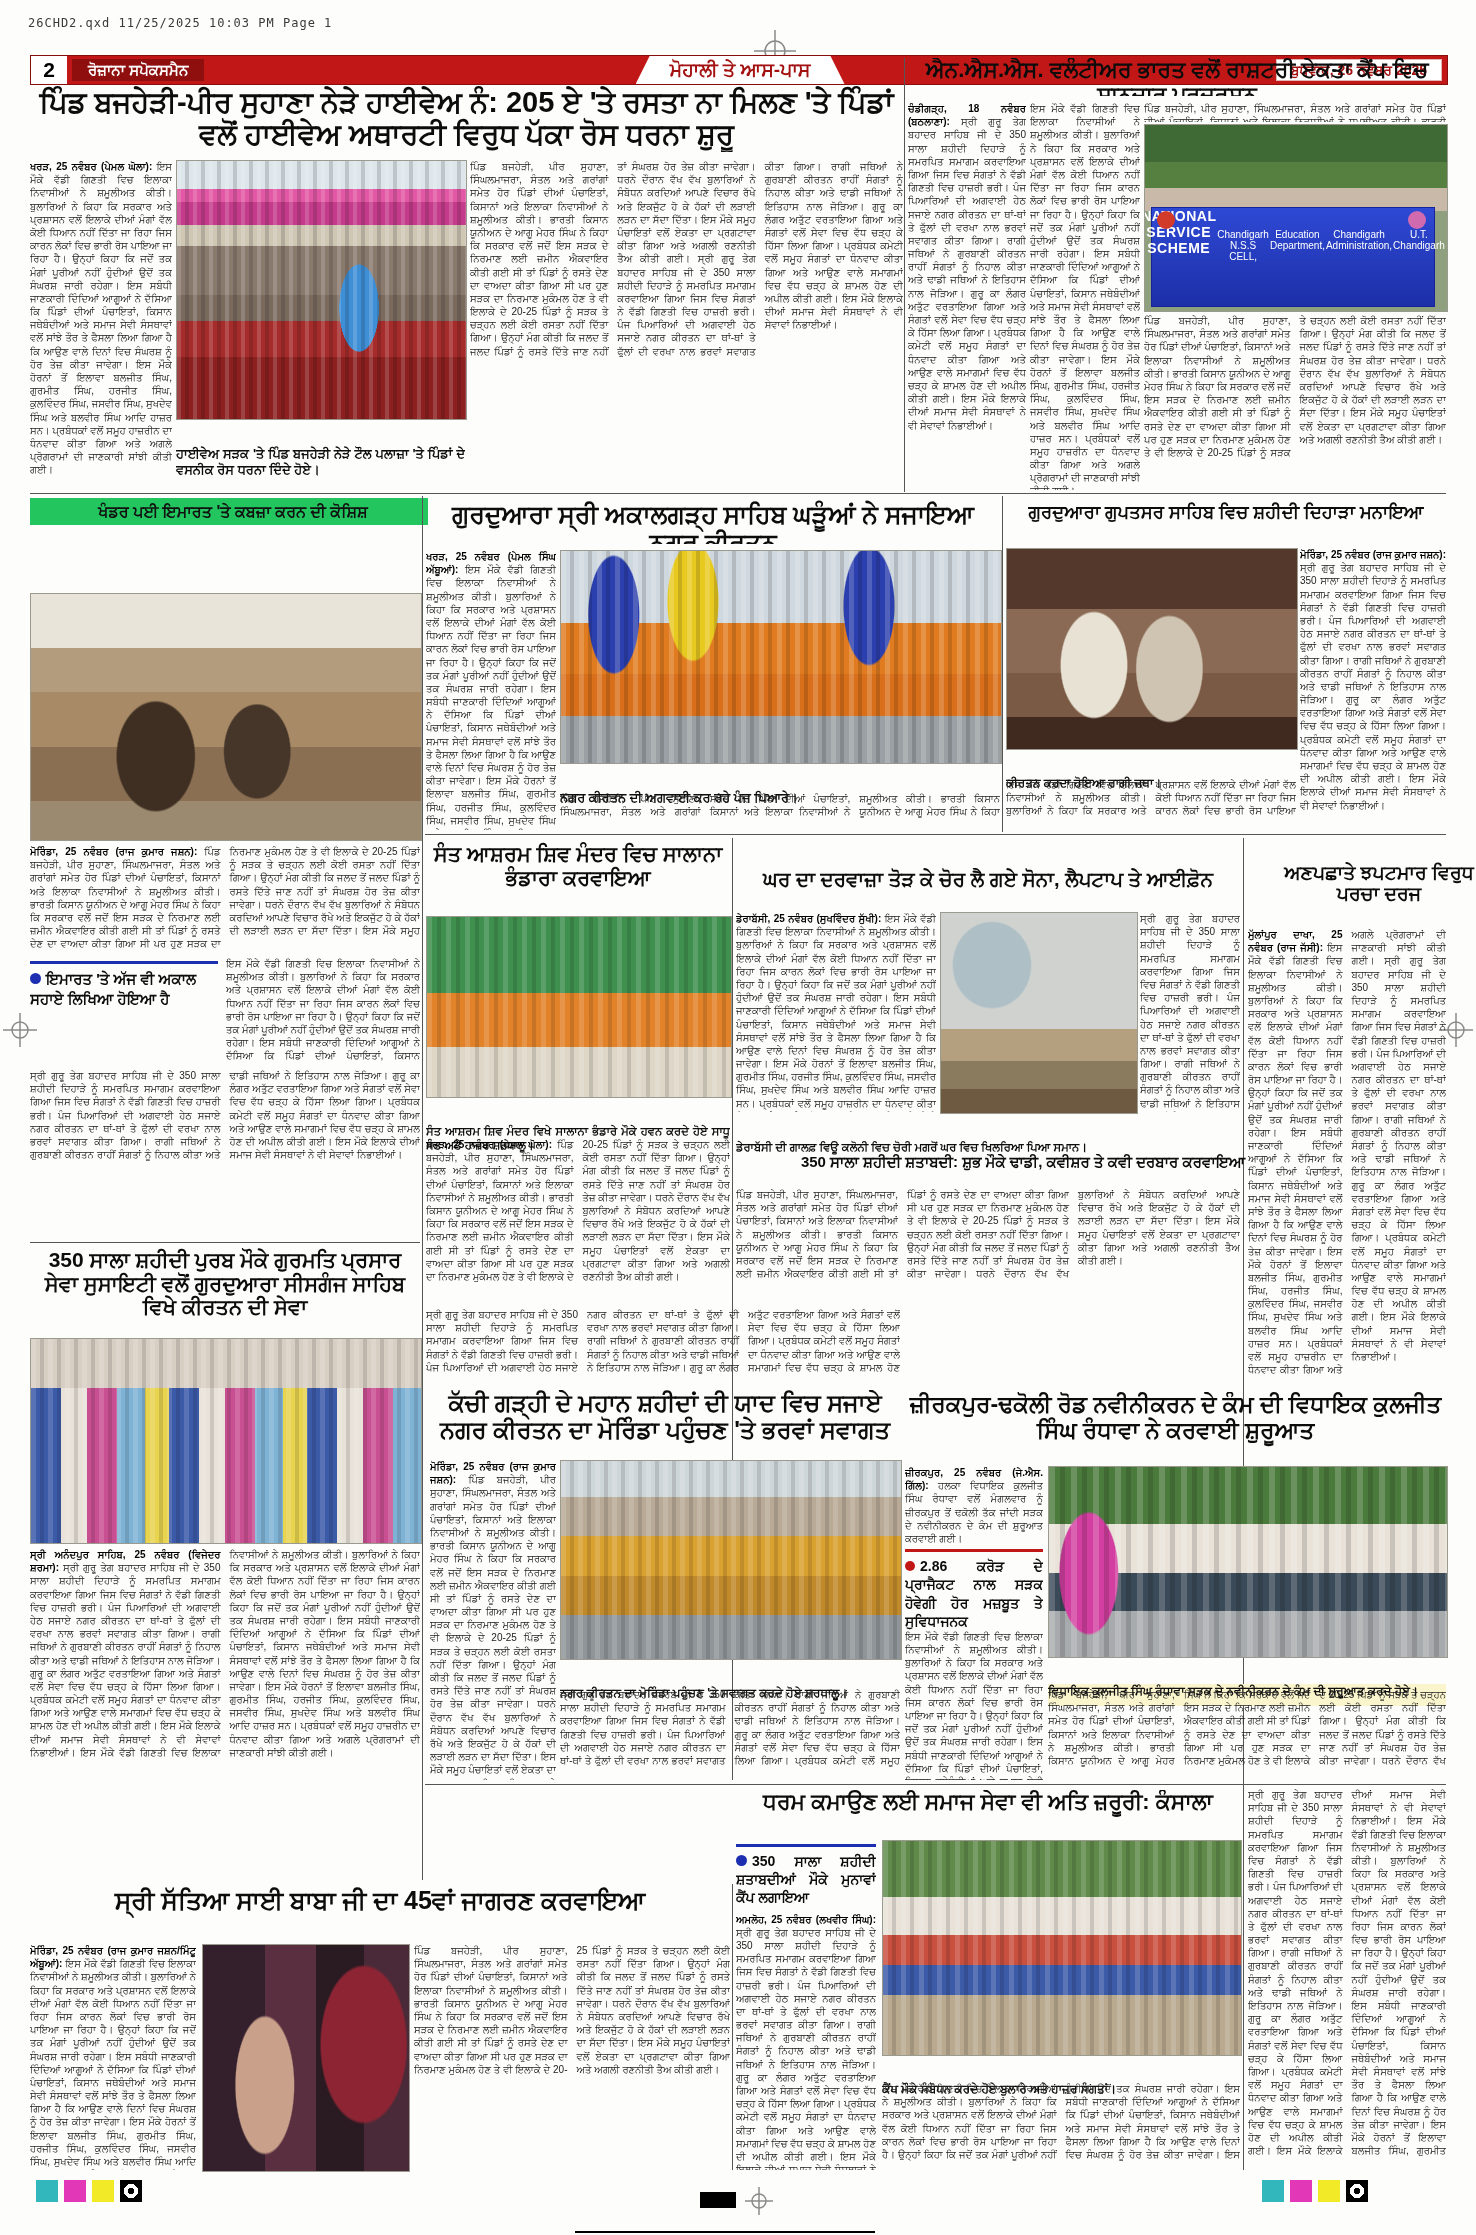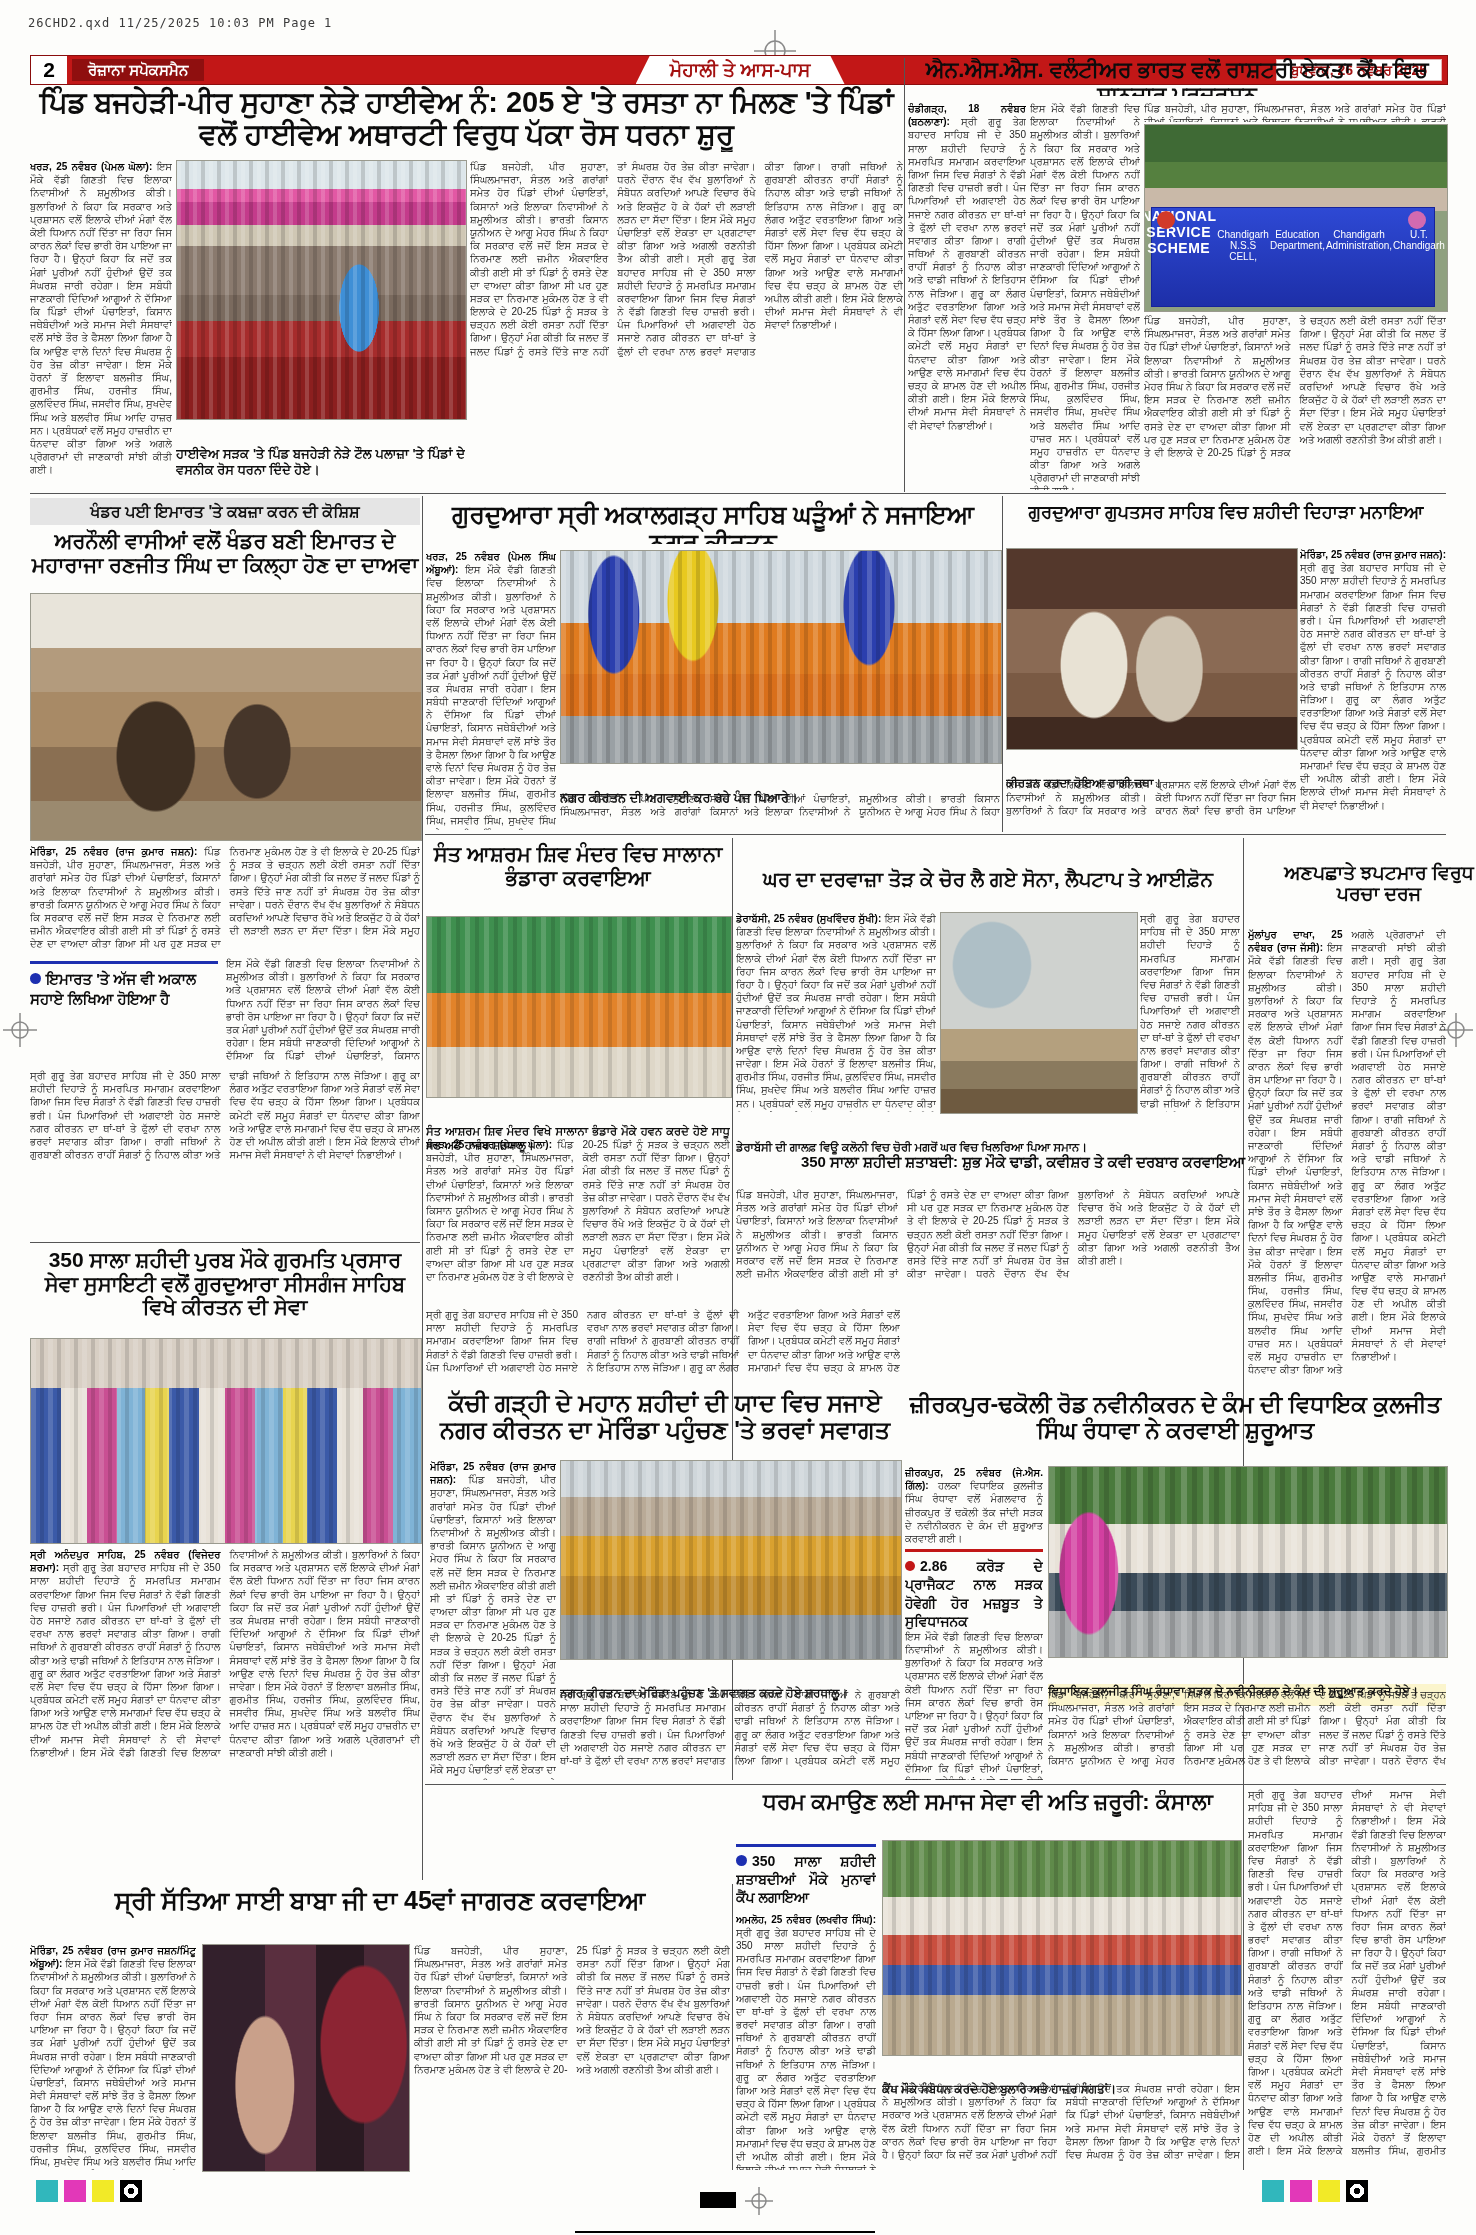--- a/index.html
+++ b/index.html
@@ -9,21 +9,21 @@
   .printline{font-family:"DejaVu Sans Mono","Liberation Mono",monospace;font-size:12px;color:#3a3a3a;letter-spacing:1px;}
   
   .mast{display:flex;align-items:stretch;background:#c21717;border:1px solid #8a0d0d;}
   .m-num{width:36px;background:#fff;color:#000;font-weight:800;font-size:21px;display:flex;align-items:center;justify-content:center;}
   .m-brand{background:#8f0f0f;color:#fff;font-size:15px;font-weight:700;padding:0 16px;display:flex;align-items:center;margin:3px 0 3px 5px;}
   .m-sp{flex:1;}
   .m-sec{background:#fff;color:#a31111;font-weight:800;font-size:19px;padding:0 34px;display:flex;align-items:center;clip-path:polygon(14px 0,calc(100% - 14px) 0,100% 100%,0 100%);}
   .m-date{background:#fff;color:#a31111;font-weight:700;font-size:14px;display:flex;align-items:center;padding:0 14px;margin:3px 5px 3px 0;border:1px solid #e2b7b7;}
   
   .hl{position:absolute;font-weight:800;color:#0c0c0c;text-align:center;line-height:1.12;overflow:hidden;}
-  .kick{position:absolute;background:#e5e5e5;font-weight:700;text-align:center;color:#111;overflow:hidden;display:flex;align-items:center;justify-content:center;}
+  .kick{position:absolute;background:#22c55e;font-weight:700;text-align:center;color:#111;overflow:hidden;display:flex;align-items:center;justify-content:center;padding-left:8px;}
   .col{position:absolute;overflow:hidden;font-size:10px;line-height:1.32;text-align:justify;color:#222;}
   .cols2{column-count:2;column-gap:9px;}
   .cols3{column-count:3;column-gap:9px;}
   .dl{font-weight:800;color:#000;}
   .cap{position:absolute;overflow:hidden;font-weight:700;color:#0e0e0e;text-align:justify;line-height:1.25;margin-top:24px;}
   .subhead{font-weight:800;font-size:14px;line-height:1.3;color:#0c0c0c;}
   .bdot{display:inline-block;width:11px;height:11px;border-radius:50%;background:#1d2fb0;margin-right:5px;}
   .rdot{display:inline-block;width:10px;height:10px;border-radius:50%;background:#c21717;margin-right:5px;}
   .brule{border-top:3px solid #1d2fb0;margin:4px 0 5px 0;}
   .rrule{border-top:3px solid #c21717;margin:4px 0 5px 0;}
@@ -111,21 +111,20 @@
     <span class="nsslogo" style="right:7%;background:#d26ab0;"></span>
   </div>
   <div class="col cols2" style="left:1144px;top:314px;width:302px;height:176px;">
     <span>ਪਿੰਡ ਬਜਹੇੜੀ, ਪੀਰ ਸੁਹਾਣਾ, ਸਿੰਘਲਮਾਜਰਾ, ਸੰਤਲ ਅਤੇ ਗਰਾਂਗਾਂ ਸਮੇਤ ਹੋਰ ਪਿੰਡਾਂ ਦੀਆਂ ਪੰਚਾਇਤਾਂ, ਕਿਸਾਨਾਂ ਅਤੇ ਇਲਾਕਾ ਨਿਵਾਸੀਆਂ ਨੇ ਸ਼ਮੂਲੀਅਤ ਕੀਤੀ। ਭਾਰਤੀ ਕਿਸਾਨ ਯੂਨੀਅਨ ਦੇ ਆਗੂ ਮੇਹਰ ਸਿੰਘ ਨੇ ਕਿਹਾ ਕਿ ਸਰਕਾਰ ਵਲੋਂ ਜਦੋਂ ਇਸ ਸੜਕ ਦੇ ਨਿਰਮਾਣ ਲਈ ਜ਼ਮੀਨ ਐਕਵਾਇਰ ਕੀਤੀ ਗਈ ਸੀ ਤਾਂ ਪਿੰਡਾਂ ਨੂੰ ਰਸਤੇ ਦੇਣ ਦਾ ਵਾਅਦਾ ਕੀਤਾ ਗਿਆ ਸੀ ਪਰ ਹੁਣ ਸੜਕ ਦਾ ਨਿਰਮਾਣ ਮੁਕੰਮਲ ਹੋਣ ਤੇ ਵੀ ਇਲਾਕੇ ਦੇ 20-25 ਪਿੰਡਾਂ ਨੂੰ ਸੜਕ ਤੇ ਚੜ੍ਹਨ ਲਈ ਕੋਈ ਰਸਤਾ ਨਹੀਂ ਦਿੱਤਾ ਗਿਆ। ਉਨ੍ਹਾਂ ਮੰਗ ਕੀਤੀ ਕਿ ਜਲਦ ਤੋਂ ਜਲਦ ਪਿੰਡਾਂ ਨੂੰ ਰਸਤੇ ਦਿੱਤੇ ਜਾਣ ਨਹੀਂ ਤਾਂ ਸੰਘਰਸ਼ ਹੋਰ ਤੇਜ਼ ਕੀਤਾ ਜਾਵੇਗਾ। ਧਰਨੇ ਦੌਰਾਨ ਵੱਖ ਵੱਖ ਬੁਲਾਰਿਆਂ ਨੇ ਸੰਬੋਧਨ ਕਰਦਿਆਂ ਆਪਣੇ ਵਿਚਾਰ ਰੱਖੇ ਅਤੇ ਇਕਜੁੱਟ ਹੋ ਕੇ ਹੱਕਾਂ ਦੀ ਲੜਾਈ ਲੜਨ ਦਾ ਸੱਦਾ ਦਿੱਤਾ। ਇਸ ਮੌਕੇ ਸਮੂਹ ਪੰਚਾਇਤਾਂ ਵਲੋਂ ਏਕਤਾ ਦਾ ਪ੍ਰਗਟਾਵਾ ਕੀਤਾ ਗਿਆ ਅਤੇ ਅਗਲੀ ਰਣਨੀਤੀ ਤੈਅ ਕੀਤੀ ਗਈ।</span>
   </div>
 
   <div class="vr" style="left:904px;top:58px;height:434px;"></div>
   <div class="hr" style="left:30px;top:493px;width:1416px;"></div>
 
   <div class="kick" style="left:30px;top:498px;width:390px;height:27px;font-size:16px;">ਖੰਡਰ ਪਈ ਇਮਾਰਤ 'ਤੇ ਕਬਜ਼ਾ ਕਰਨ ਦੀ ਕੋਸ਼ਿਸ਼</div>
-  <div class="hl" style="left:30px;top:529px;width:390px;height:60px;font-size:21px;">ਅਰਨੌਲੀ ਵਾਸੀਆਂ ਵਲੋਂ ਖੰਡਰ ਬਣੀ ਇਮਾਰਤ ਦੇ ਮਹਾਰਾਜਾ ਰਣਜੀਤ ਸਿੰਘ ਦਾ ਕਿਲ੍ਹਾ ਹੋਣ ਦਾ ਦਾਅਵਾ</div>
   <div class="ph" style="left:30px;top:593px;width:390px;height:246px;background:
       radial-gradient(40px 56px at 32% 66%,#3e2f22 96%,transparent 100%),
       radial-gradient(34px 48px at 58% 64%,#46362a 96%,transparent 100%),
       linear-gradient(180deg,#e8e4da 0 22%,#b39b7d 22% 40%,#a88a66 40% 62%,#8a6f52 62% 84%,#9b8a6f 84% 100%);"></div>
   <div class="col cols2" style="left:30px;top:845px;width:390px;height:106px;">
     <b class="dl">ਮੋਰਿੰਡਾ, 25 ਨਵੰਬਰ (ਰਾਜ ਕੁਮਾਰ ਜਸ਼ਨ):</b>
     <span>ਪਿੰਡ ਬਜਹੇੜੀ, ਪੀਰ ਸੁਹਾਣਾ, ਸਿੰਘਲਮਾਜਰਾ, ਸੰਤਲ ਅਤੇ ਗਰਾਂਗਾਂ ਸਮੇਤ ਹੋਰ ਪਿੰਡਾਂ ਦੀਆਂ ਪੰਚਾਇਤਾਂ, ਕਿਸਾਨਾਂ ਅਤੇ ਇਲਾਕਾ ਨਿਵਾਸੀਆਂ ਨੇ ਸ਼ਮੂਲੀਅਤ ਕੀਤੀ। ਭਾਰਤੀ ਕਿਸਾਨ ਯੂਨੀਅਨ ਦੇ ਆਗੂ ਮੇਹਰ ਸਿੰਘ ਨੇ ਕਿਹਾ ਕਿ ਸਰਕਾਰ ਵਲੋਂ ਜਦੋਂ ਇਸ ਸੜਕ ਦੇ ਨਿਰਮਾਣ ਲਈ ਜ਼ਮੀਨ ਐਕਵਾਇਰ ਕੀਤੀ ਗਈ ਸੀ ਤਾਂ ਪਿੰਡਾਂ ਨੂੰ ਰਸਤੇ ਦੇਣ ਦਾ ਵਾਅਦਾ ਕੀਤਾ ਗਿਆ ਸੀ ਪਰ ਹੁਣ ਸੜਕ ਦਾ ਨਿਰਮਾਣ ਮੁਕੰਮਲ ਹੋਣ ਤੇ ਵੀ ਇਲਾਕੇ ਦੇ 20-25 ਪਿੰਡਾਂ ਨੂੰ ਸੜਕ ਤੇ ਚੜ੍ਹਨ ਲਈ ਕੋਈ ਰਸਤਾ ਨਹੀਂ ਦਿੱਤਾ ਗਿਆ। ਉਨ੍ਹਾਂ ਮੰਗ ਕੀਤੀ ਕਿ ਜਲਦ ਤੋਂ ਜਲਦ ਪਿੰਡਾਂ ਨੂੰ ਰਸਤੇ ਦਿੱਤੇ ਜਾਣ ਨਹੀਂ ਤਾਂ ਸੰਘਰਸ਼ ਹੋਰ ਤੇਜ਼ ਕੀਤਾ ਜਾਵੇਗਾ। ਧਰਨੇ ਦੌਰਾਨ ਵੱਖ ਵੱਖ ਬੁਲਾਰਿਆਂ ਨੇ ਸੰਬੋਧਨ ਕਰਦਿਆਂ ਆਪਣੇ ਵਿਚਾਰ ਰੱਖੇ ਅਤੇ ਇਕਜੁੱਟ ਹੋ ਕੇ ਹੱਕਾਂ ਦੀ ਲੜਾਈ ਲੜਨ ਦਾ ਸੱਦਾ ਦਿੱਤਾ। ਇਸ ਮੌਕੇ ਸਮੂਹ ਪੰਚਾਇਤਾਂ ਵਲੋਂ ਏਕਤਾ ਦਾ ਪ੍ਰਗਟਾਵਾ ਕੀਤਾ ਗਿਆ ਅਤੇ ਅਗਲੀ ਰਣਨੀਤੀ ਤੈਅ ਕੀਤੀ ਗਈ।</span>
   </div>
   <div class="abs" style="left:30px;top:957px;width:188px;height:106px;overflow:hidden;">
     <div class="brule"></div>

